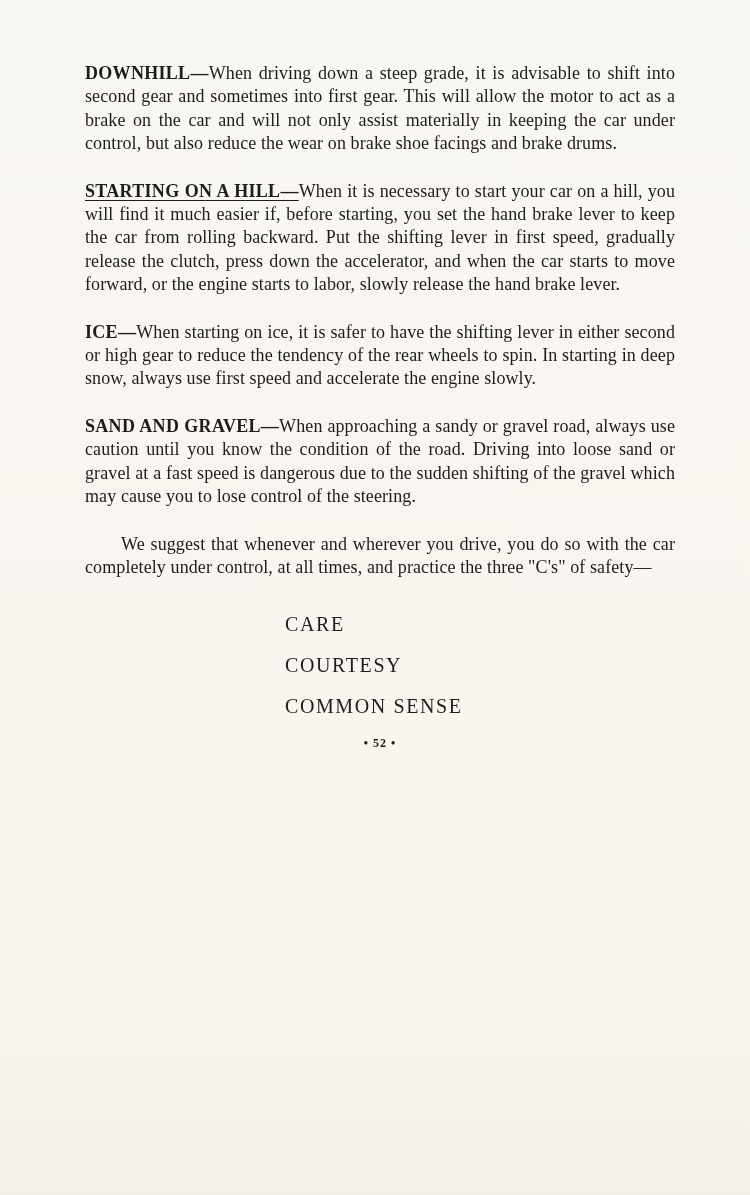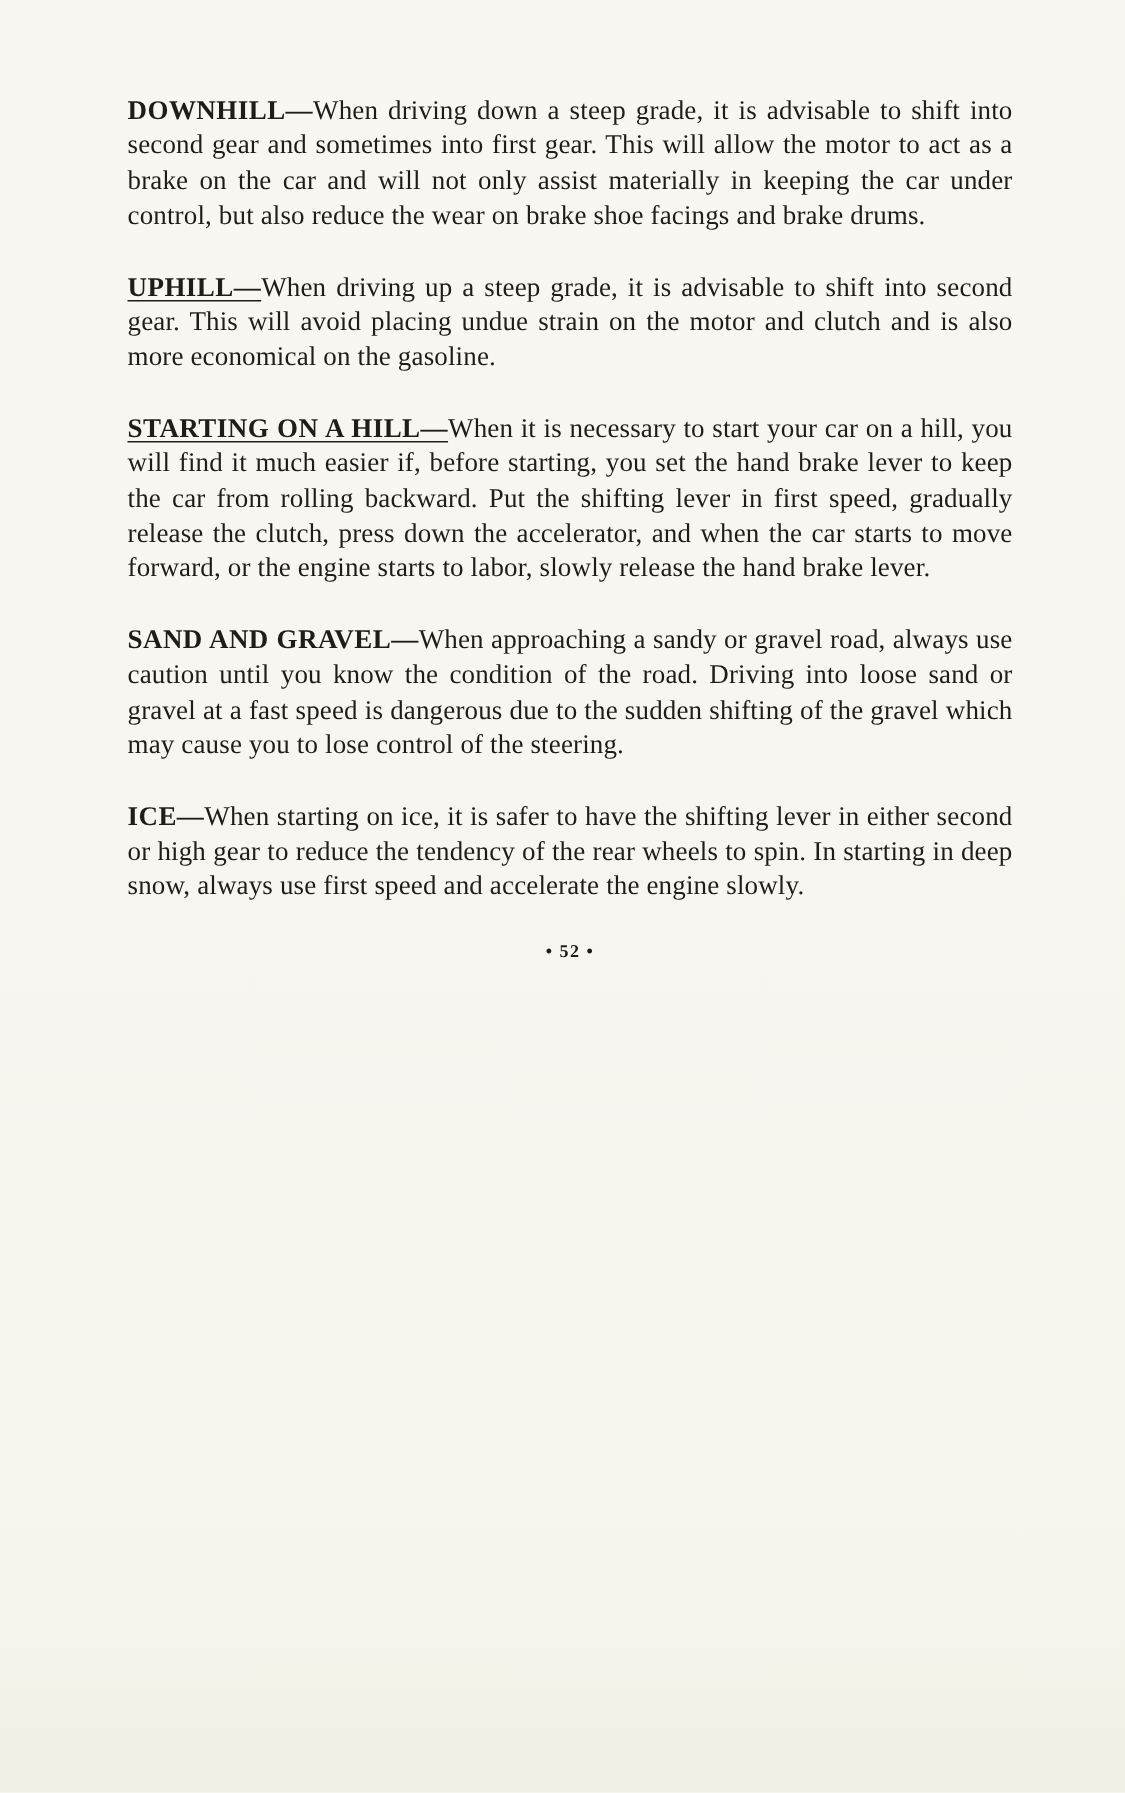--- a/index.html
+++ b/index.html
@@ -62,28 +62,33 @@
   }
 </style>
 </head>
 <body>
 
 <div class="page">
   <div class="text-column">
 
     <p class="para"><span class="lead">DOWNHILL—</span><span>When driving down a steep grade, it is advisable to shift into second gear and sometimes into first gear. This will allow the motor to act as a brake on the car and will not only assist materially in keeping the car under control, but also reduce the wear on brake shoe facings and brake drums.</span></p>
 
-    <p class="para"><span class="lead u">UPHILL—</span><span>When driving up a steep grade, it is advisable to shift into second gear. This will avoid placing undue strain on the motor and clutch and is also more economical on the gasoline.</span></p>
 
 
     <p class="para"><span class="lead u">STARTING ON A HILL—</span><span>When it is necessary to start your car on a hill, you will find it much easier if, before starting, you set the hand brake lever to keep the car from rolling backward. Put the shifting lever in first speed, gradually release the clutch, press down the accelerator, and when the car starts to move forward, or the engine starts to labor, slowly release the hand brake lever.</span></p>
 
 
+    <p class="para"><span class="lead">ICE—</span><span>When starting on ice, it is safer to have the shifting lever in either second or high gear to reduce the tendency of the rear wheels to spin. In starting in deep snow, always use first speed and accelerate the engine slowly.</span></p>
+
     <p class="para"><span class="lead">SAND AND GRAVEL—</span><span>When approaching a sandy or gravel road, always use caution until you know the condition of the road. Driving into loose sand or gravel at a fast speed is dangerous due to the sudden shifting of the gravel which may cause you to lose control of the steering.</span></p>
 
-    <p class="para"><span class="lead">ICE—</span><span>When starting on ice, it is safer to have the shifting lever in either second or high gear to reduce the tendency of the rear wheels to spin. In starting in deep snow, always use first speed and accelerate the engine slowly.</span></p>
+    <p class="para indent"><span>We suggest that whenever and wherever you drive, you do so with the car completely under control, at all times, and practice the three "C's" of safety—</span></p>
 
-
+    <div class="safety-block">
+      <div class="safety-word">CARE</div>
+      <div class="safety-word">COURTESY</div>
+      <div class="safety-word">COMMON SENSE</div>
+    </div>
 
     <div class="page-number">• 52 •</div>
 
   </div>
 </div>
 
 </body></html>

